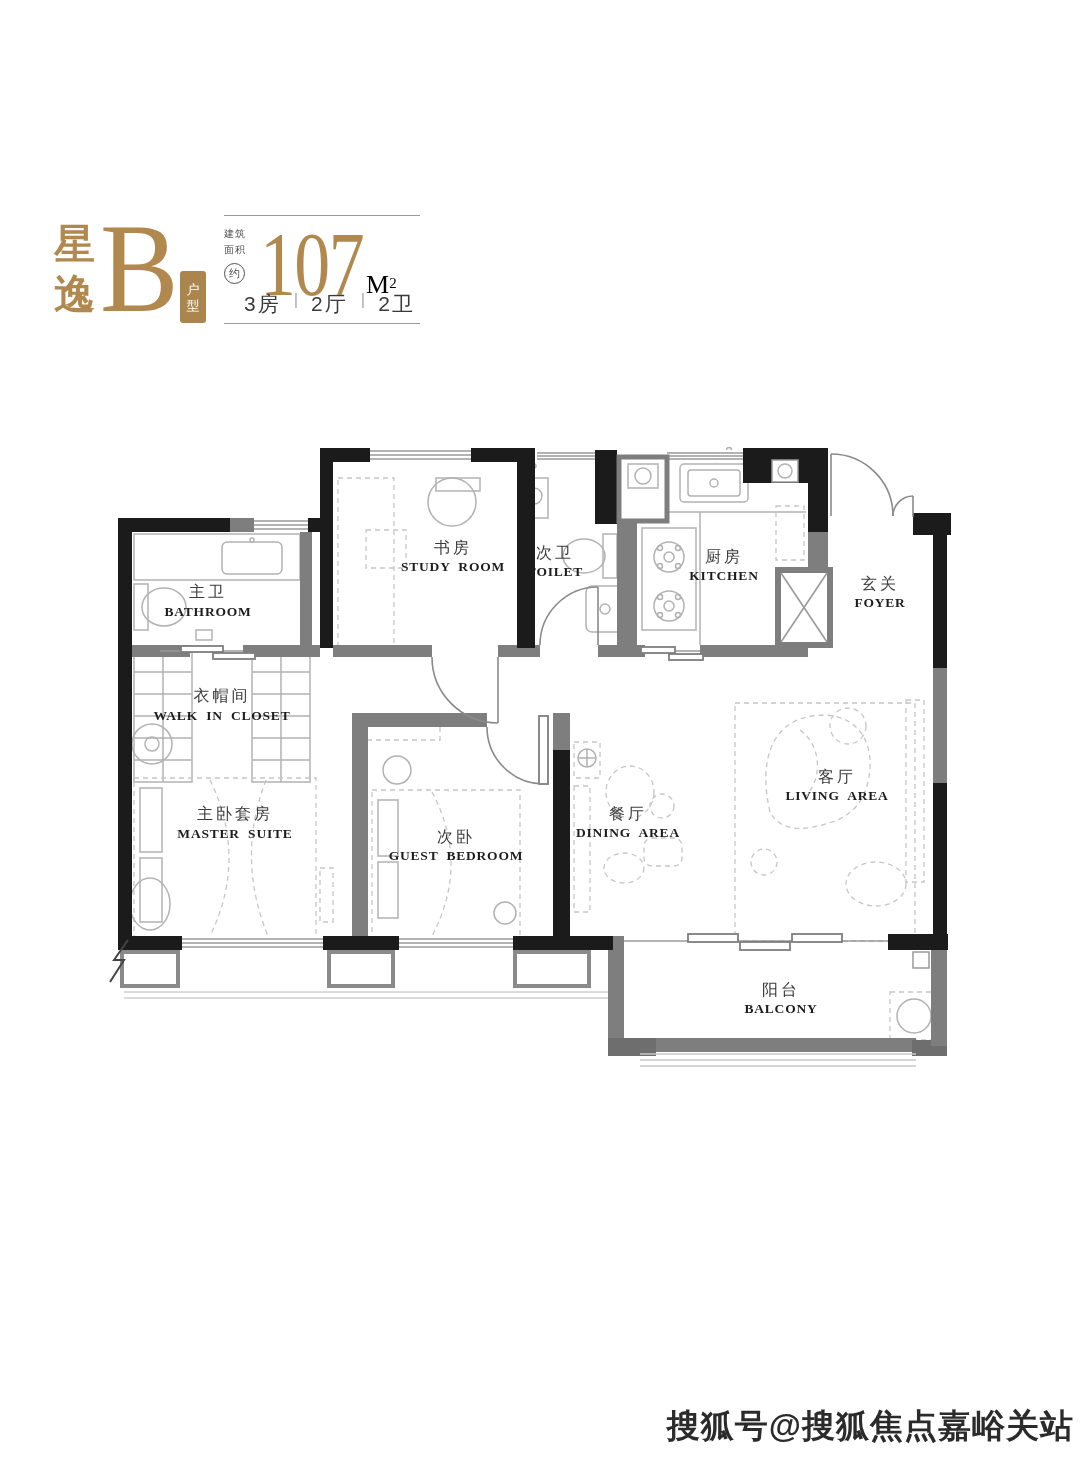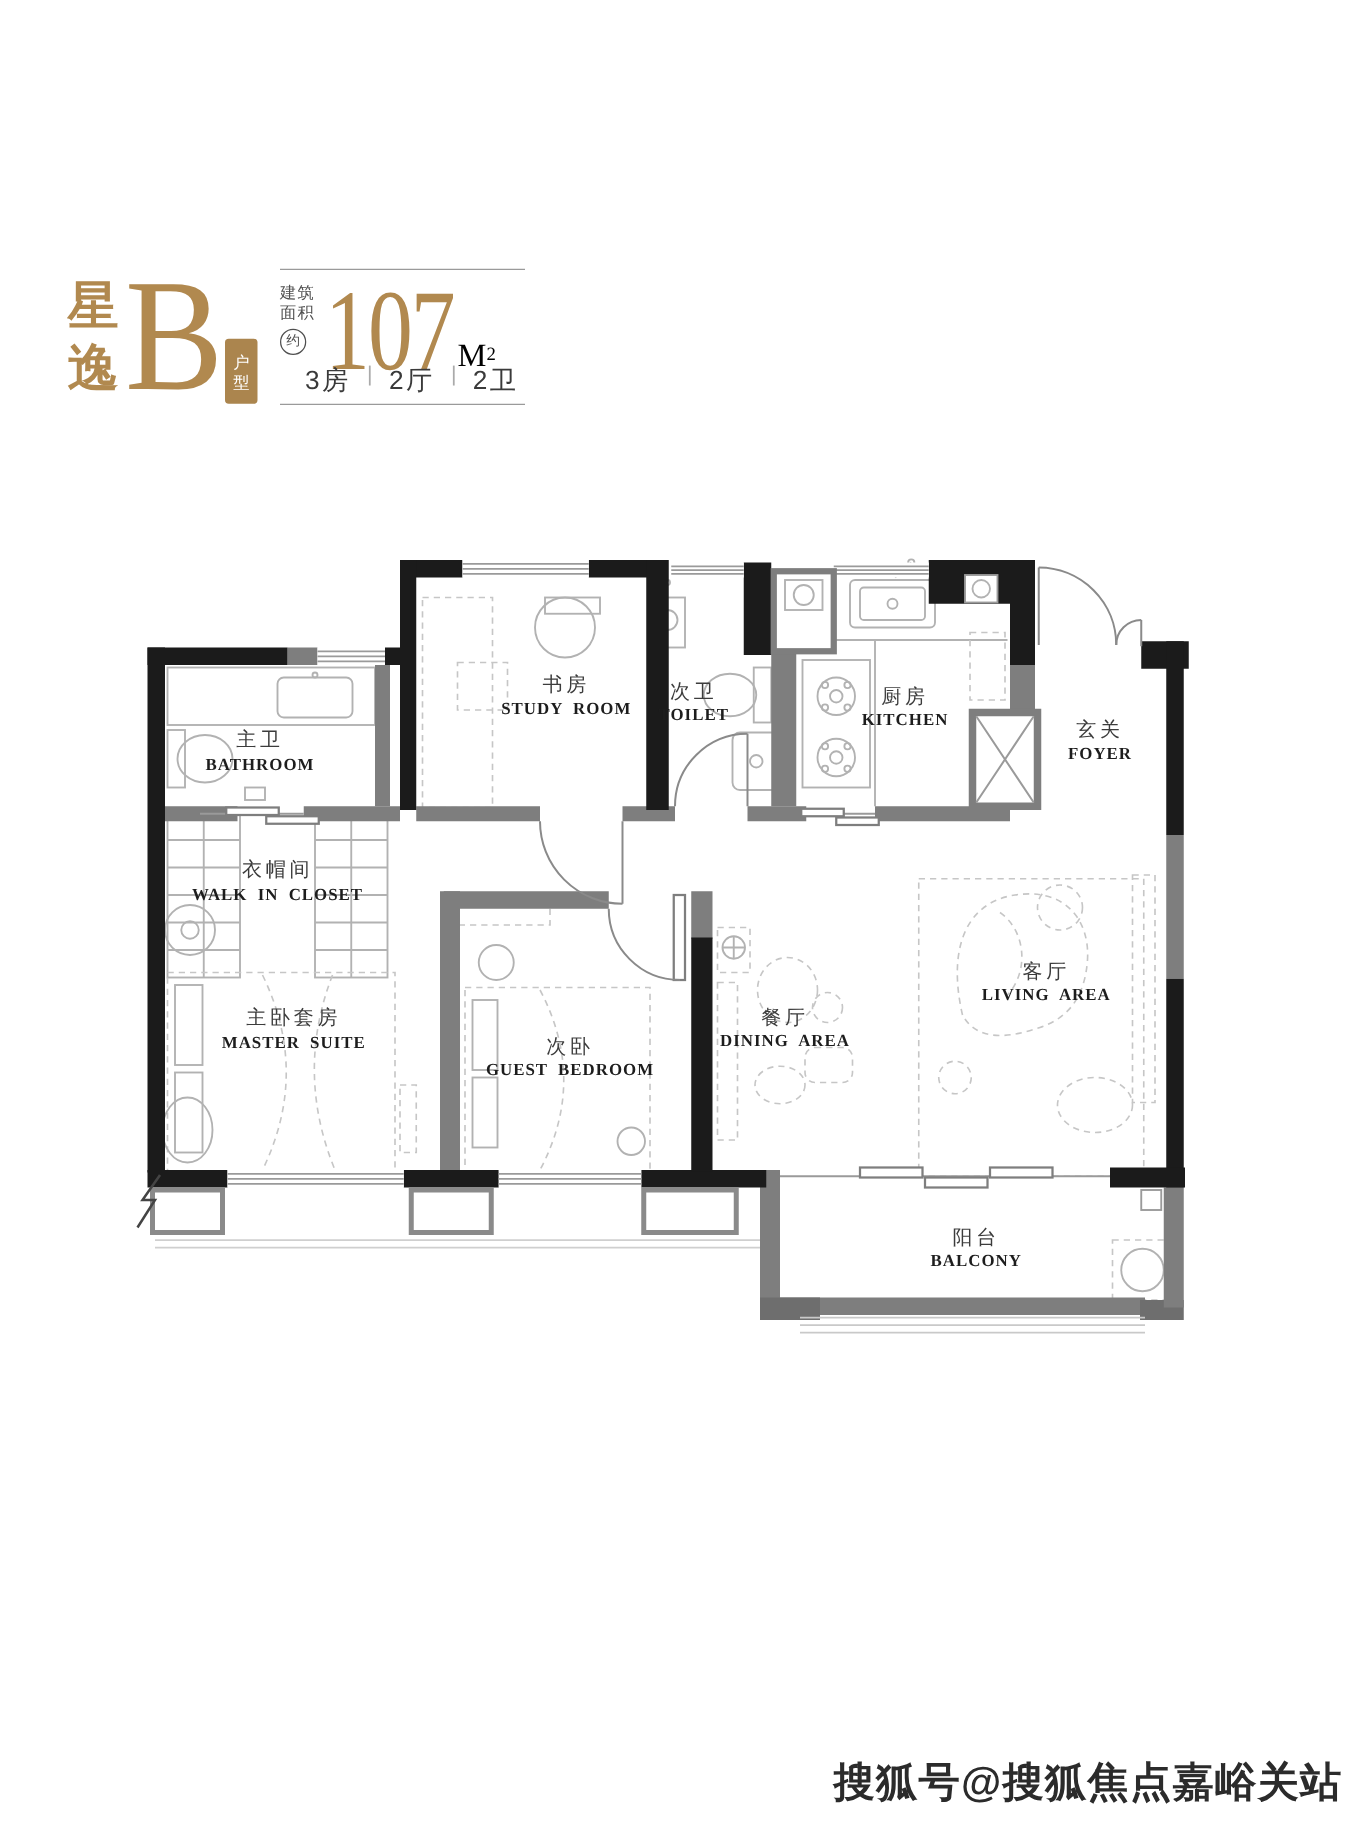--- a/index.html
+++ b/index.html
@@ -11,21 +11,21 @@
   .brand-col{position:absolute;left:54px;top:224px;display:flex;flex-direction:column;gap:9px;}
   .brand-col span{font-size:41px;font-weight:700;color:#b1894f;line-height:1;letter-spacing:0;}
   .big-b{position:absolute;left:100px;top:204px;font-family:"Liberation Serif","DejaVu Serif",serif;
          font-size:128px;line-height:1;color:#b1894f;font-weight:400;transform:scaleX(.92);transform-origin:left top;}
   .hx-box{position:absolute;left:180px;top:271px;width:26px;height:52px;background:#ab854e;border-radius:3px;
           display:flex;flex-direction:column;align-items:center;justify-content:center;gap:3px;}
   .hx-box span{color:#fff;font-size:13px;line-height:1;}
   .area-blk{position:absolute;left:224px;top:215px;width:196px;border-top:1px solid #9a9a9a;border-bottom:1px solid #9a9a9a;height:107px;}
   .area-main{display:flex;align-items:flex-start;padding-top:10px;}
   .area-label{width:36px;color:#4f4f4f;}
-  .area-label .ln{font-size:13px;line-height:16px;letter-spacing:1px;}
+  .area-label .ln{font-size:10px;line-height:16px;letter-spacing:1px;}
   .approx{width:19px;height:19px;border:1px solid #4f4f4f;border-radius:50%;font-size:11px;line-height:19px;
           text-align:center;color:#4f4f4f;margin-top:5px;}
   .area-value{font-family:"Liberation Serif","DejaVu Serif",serif;font-size:92px;line-height:.8;color:#b1894f;
               transform:scaleX(.78);transform-origin:left top;letter-spacing:-2px;margin-top:2px;white-space:nowrap;}
   .area-unit{font-family:"Liberation Serif","DejaVu Serif",serif;font-size:26px;color:#000000;
              align-self:flex-end;margin-left:-26px;margin-bottom:2px;white-space:nowrap;}
   .area-unit .sup{font-size:15px;vertical-align:28%;}
   .layout-line{position:absolute;left:20px;top:74px;display:flex;gap:13px;
                font-size:21px;color:#3a3a3a;letter-spacing:2px;white-space:nowrap;}
   .layout-line .sep{color:#aaa;font-size:17px;letter-spacing:0;}

